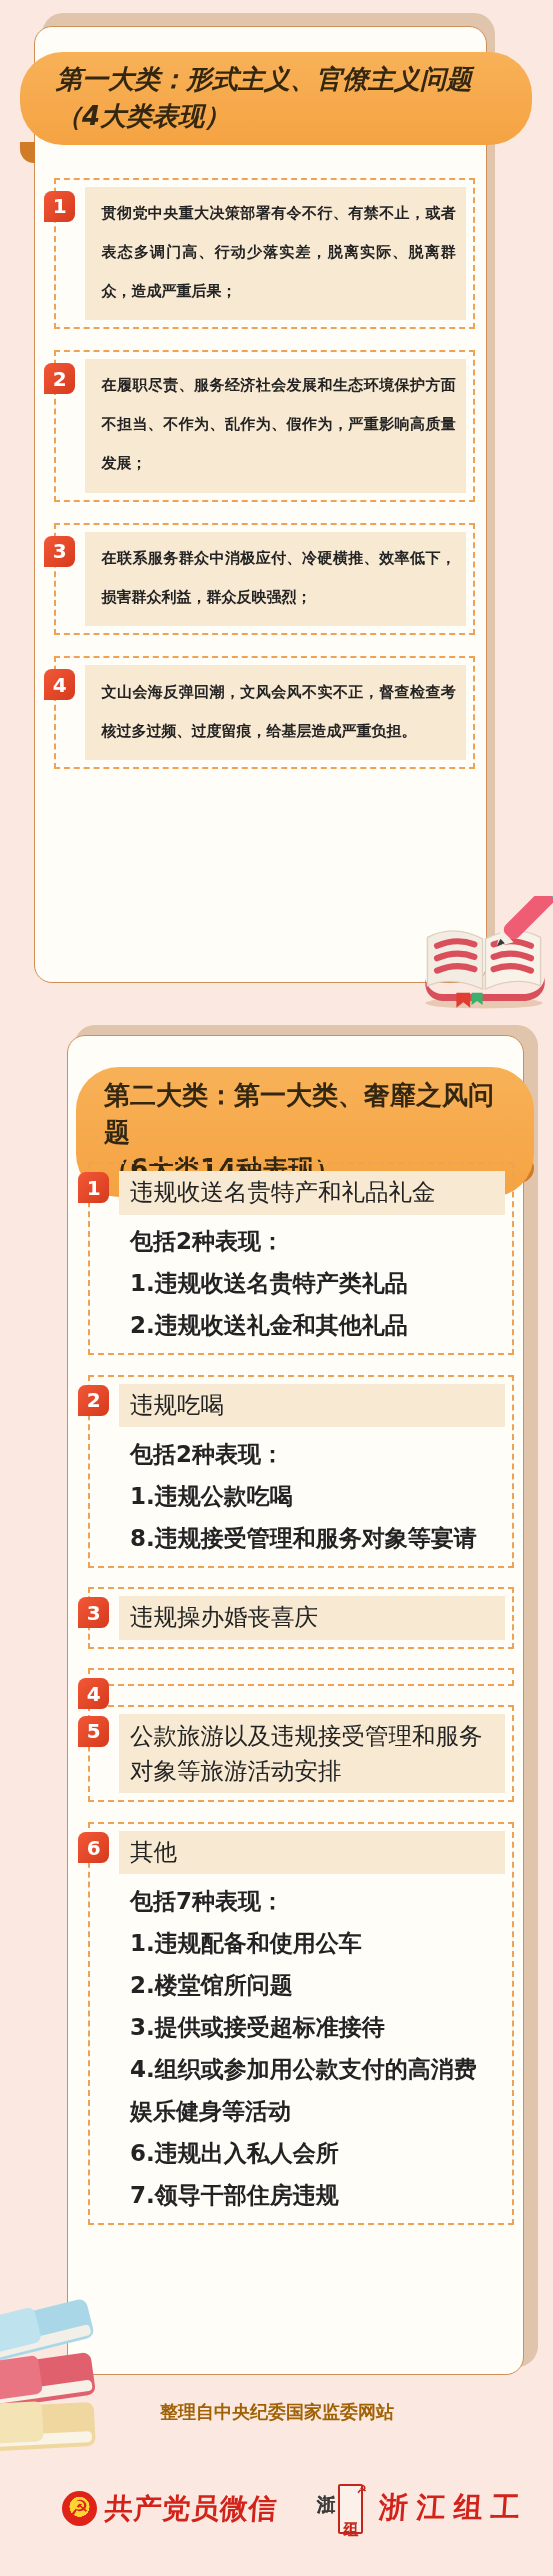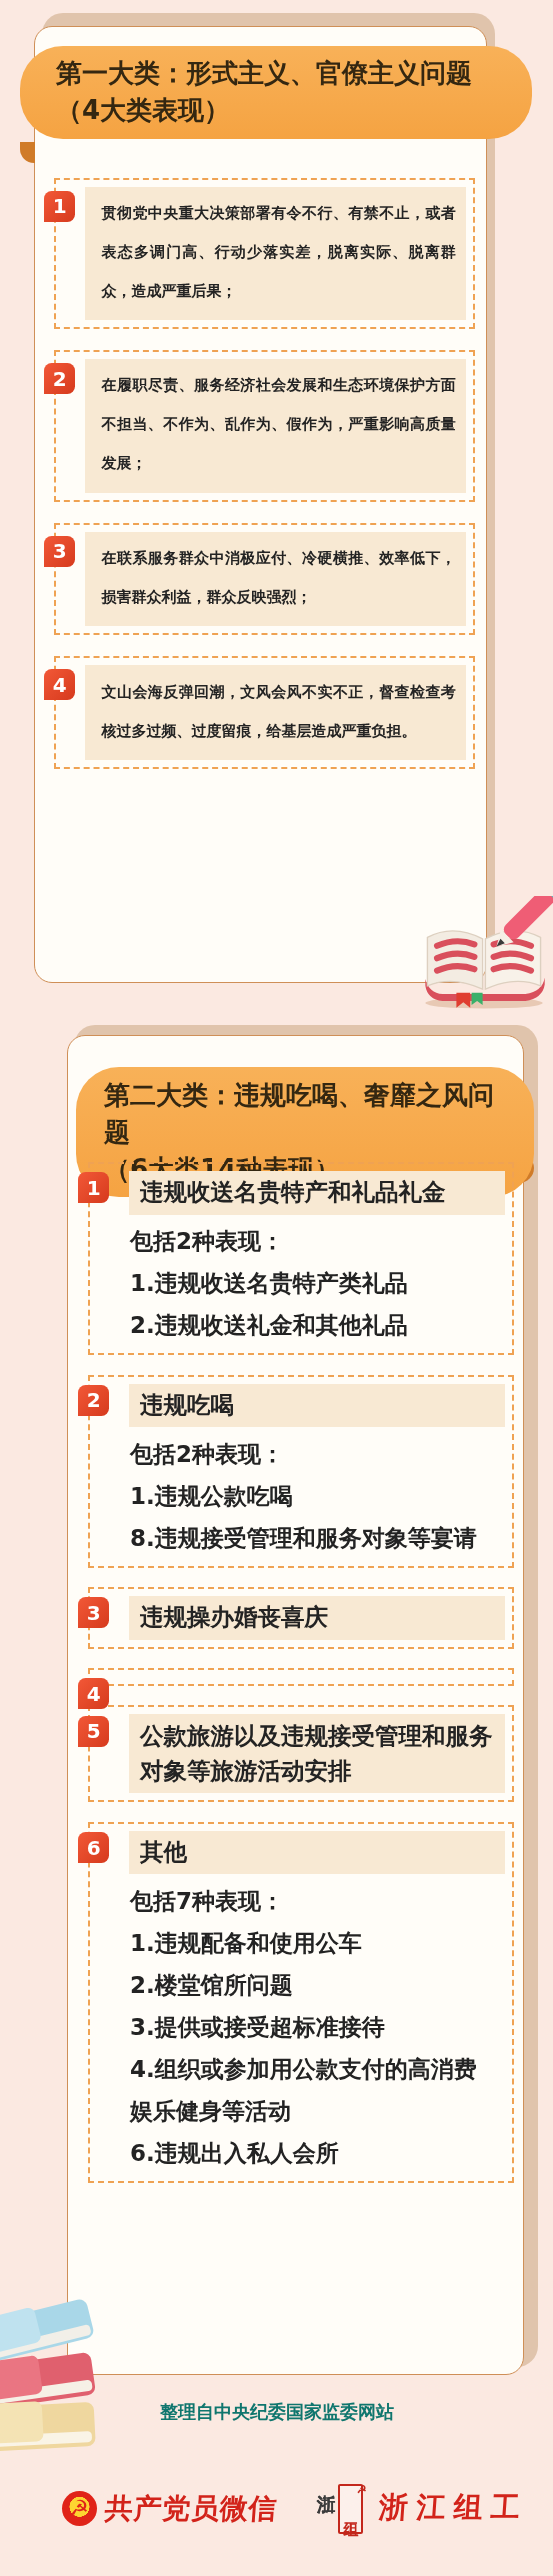--- a/index.html
+++ b/index.html
@@ -53,37 +53,37 @@
   
   .s1-text {
     margin-left:22px;
     background:#f8e9d3;
     padding:8.3px 9.7px 8.3px 16.6px;
     font-size:15px; font-weight:bold; color:#232323;
     line-height:39px; text-align:justify;font-family:Liberation Mono, monospace;
   }
   
   .s2-title {
-    margin-left:32px;
+    margin-left:22px;
     background:#f8e9d3;
     padding:4.2px 8.3px 4.2px 11px;
-    font-size:23.5px; font-weight:bold; color:#232323;
+    font-size:23.5px; font-weight:normal; color:#232323;
     line-height:1.5;
   }
   .s2-details {
     margin-left:22px;
     padding:5.5px 8.3px 0 11px;
     font-size:23px; font-weight:bold; color:#232323;
     line-height:42px;
   }
 
   
   .credit {
     position:absolute; left:0; top:2400px; width:554px;
-    text-align:center; font-size:18px; font-weight:bold; color:#0f766e;
+    text-align:center; font-size:18px; font-weight:bold; color:#a16207;
     z-index:4;
   }
   .logo-row { position:absolute; top:2477px; left:0; width:554px; height:69px; z-index:4; }
   .party-emblem {
     position:absolute; left:62px; top:14px; width:35px; height:35px;
     background:radial-gradient(circle at 50% 45%,#fdd431 0 38%,#e02318 39% 100%);
     border-radius:50%;
     display:flex; align-items:center; justify-content:center;
     color:#e02318; font-size:21px; font-weight:bold; line-height:1;
   }
@@ -119,21 +119,21 @@
 
   .illu { position:absolute; z-index:6; }
 </style>
 </head>
 <body>
 
 <div class="section" style="left:34px; top:25.6px; width:453px; height:957px;">
   <div class="back-layer" style="left:8.3px; top:-13px; right:-8.3px; bottom:8.3px;"></div>
   <div class="card"></div>
 
-  <div class="header-badge" style="left:-14px; top:20px; width:512px;">
+  <div class="header-badge" style="left:-14px; top:26px; width:512px;font-style:italic;">
     <div>第一大类：形式主义、官僚主义问题</div>
     <div>（4大类表现）</div>
   </div>
   <div class="fold" style="left:-14px; top:116px; width:15px; height:21px; border-radius:0 0 0 14px;"></div>
 
   <div class="items" style="left:20px; right:12.5px; top:152px;">
     <div class="item">
       <div class="num-badge">1</div>
       <div class="s1-text">贯彻党中央重大决策部署有令不行、有禁不止，或者表态多调门高、行动少落实差，脱离实际、脱离群众，造成严重后果；</div>
     </div>
@@ -175,21 +175,21 @@
     </g>
   </svg>
 </div>
 
 <div class="section" style="left:67px; top:1035px; width:457px; height:1340px;">
   <div class="back-layer" style="left:7px; top:-9.7px; right:-14px; bottom:8.3px;"></div>
   <div class="card"></div>
 
   <div class="fold" style="right:-10.4px; top:118px; width:21px; height:30px; border-radius:0 15px 15px 0;"></div>
   <div class="header-badge" style="left:9px; top:32px; right:-10.4px; padding-left:28px;">
-    <div>第二大类：违规吃喝、奢靡之风问题</div>
+    <div>第二大类：第一大类、奢靡之风问题</div>
     <div>（6大类14种表现）</div>
   </div>
 
   <div class="items" style="left:21px; right:9.7px; top:127px;">
 
     <div class="item" style="margin-bottom:19.4px;">
       <div class="num-badge" style="top:8.3px;">1</div>
       <div class="s2-title">违规收送名贵特产和礼品礼金</div>
       <div class="s2-details">
         <div>包括2种表现：</div>
@@ -225,20 +225,21 @@
     <div class="item" style="margin-bottom:0;">
       <div class="num-badge" style="top:8.3px;">6</div>
       <div class="s2-title">其他</div>
       <div class="s2-details">
         <div>包括7种表现：</div>
         <div>1.违规配备和使用公车</div>
         <div>2.楼堂馆所问题</div>
         <div>3.提供或接受超标准接待</div>
         <div>4.组织或参加用公款支付的高消费娱乐健身等活动</div>
         <div>6.违规出入私人会所</div>
+        <div>7.领导干部住房违规</div>
       </div>
     </div>
 
   </div>
 </div>
 
 <svg class="illu" style="left:-8.3px; top:2263px;" width="145" height="208" viewBox="0 0 210 300">
   <g transform="rotate(-14 60 120)">
     <rect x="-40" y="70" width="190" height="58" rx="12" fill="#a9d7e8"></rect>
     <rect x="-40" y="108" width="186" height="16" rx="6" fill="#f2efe8"></rect>

